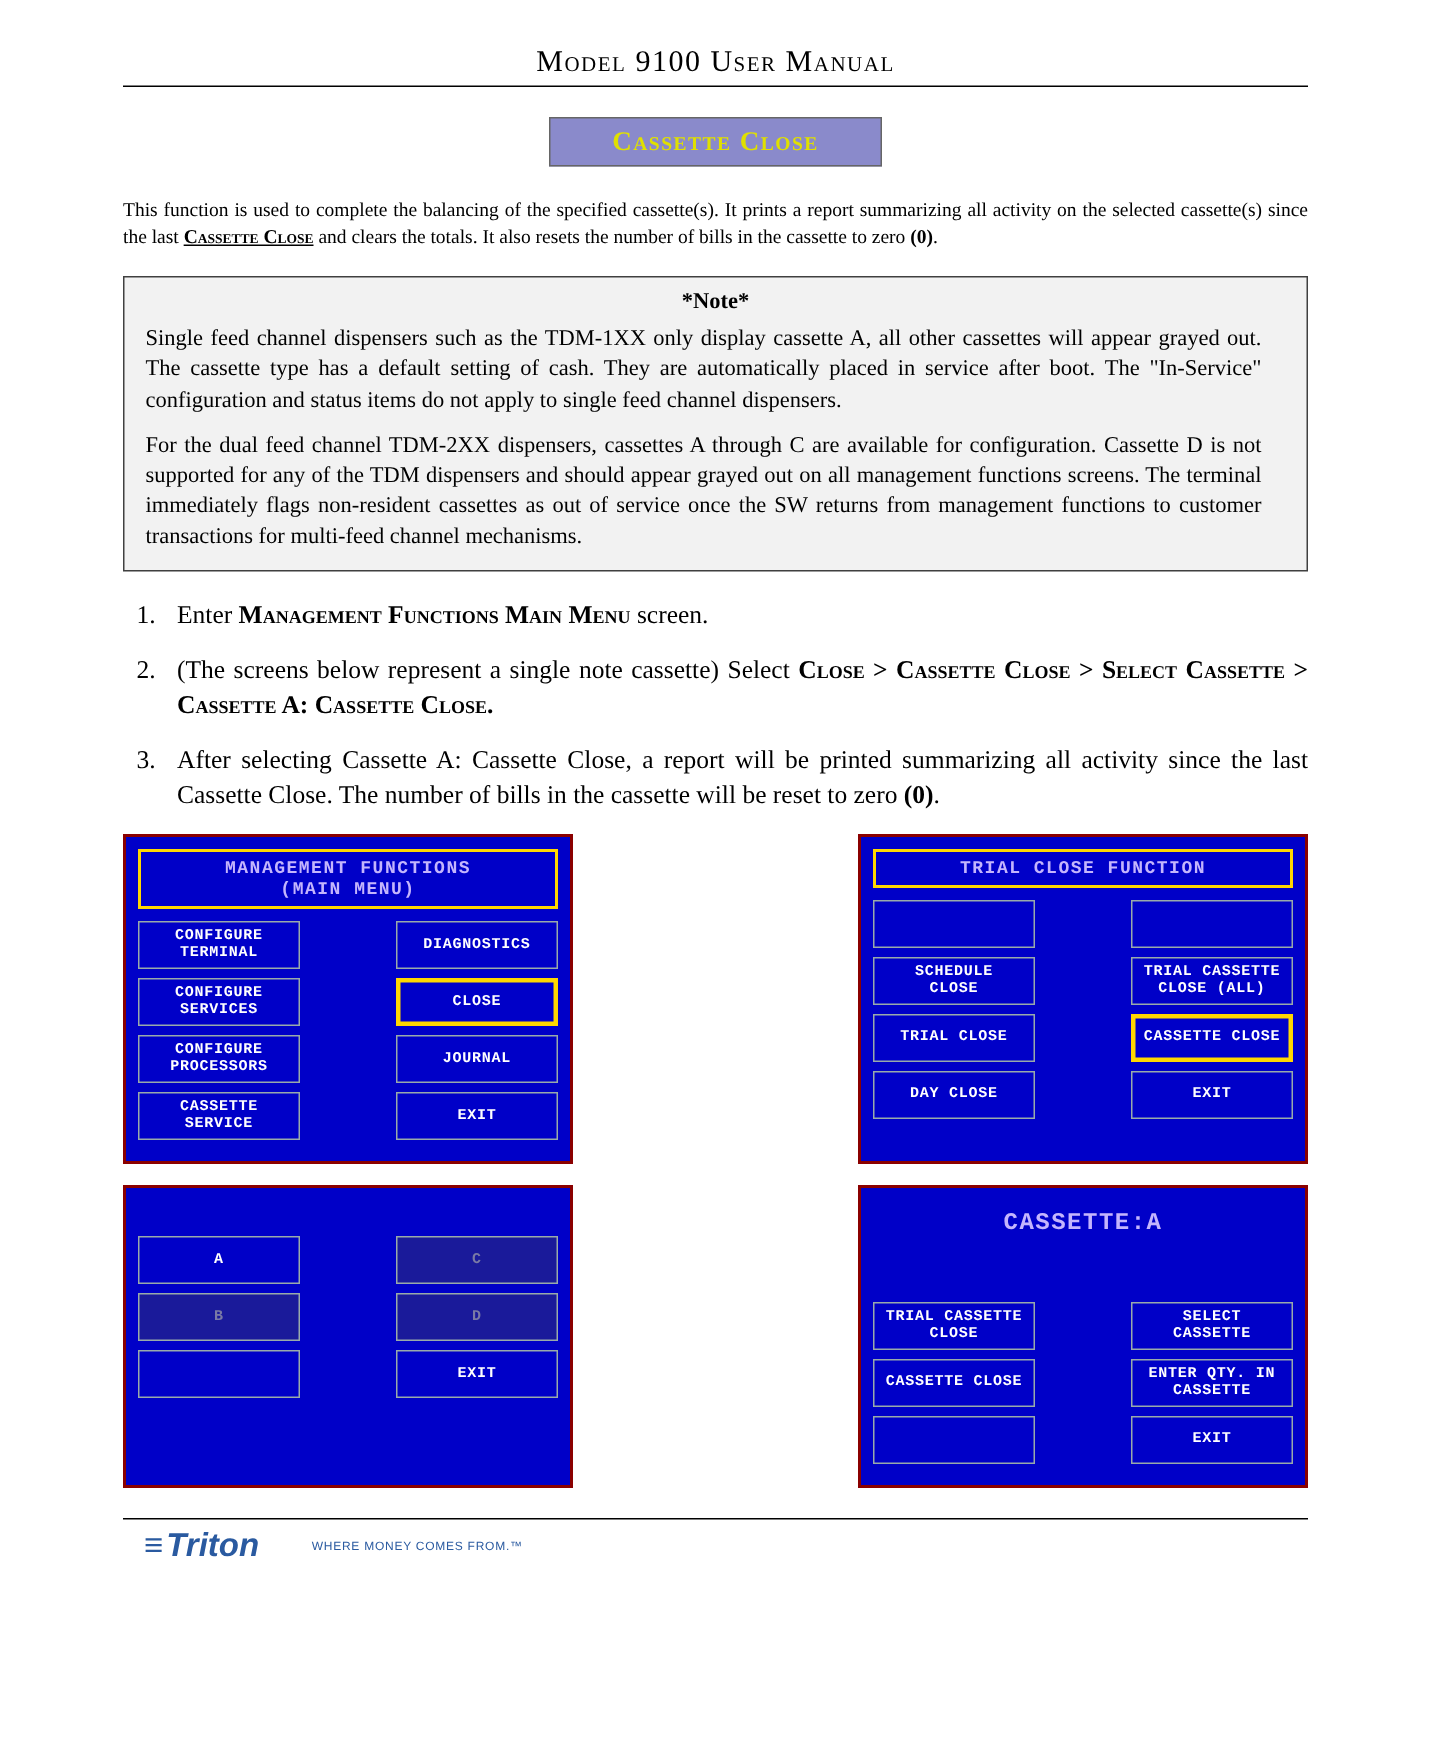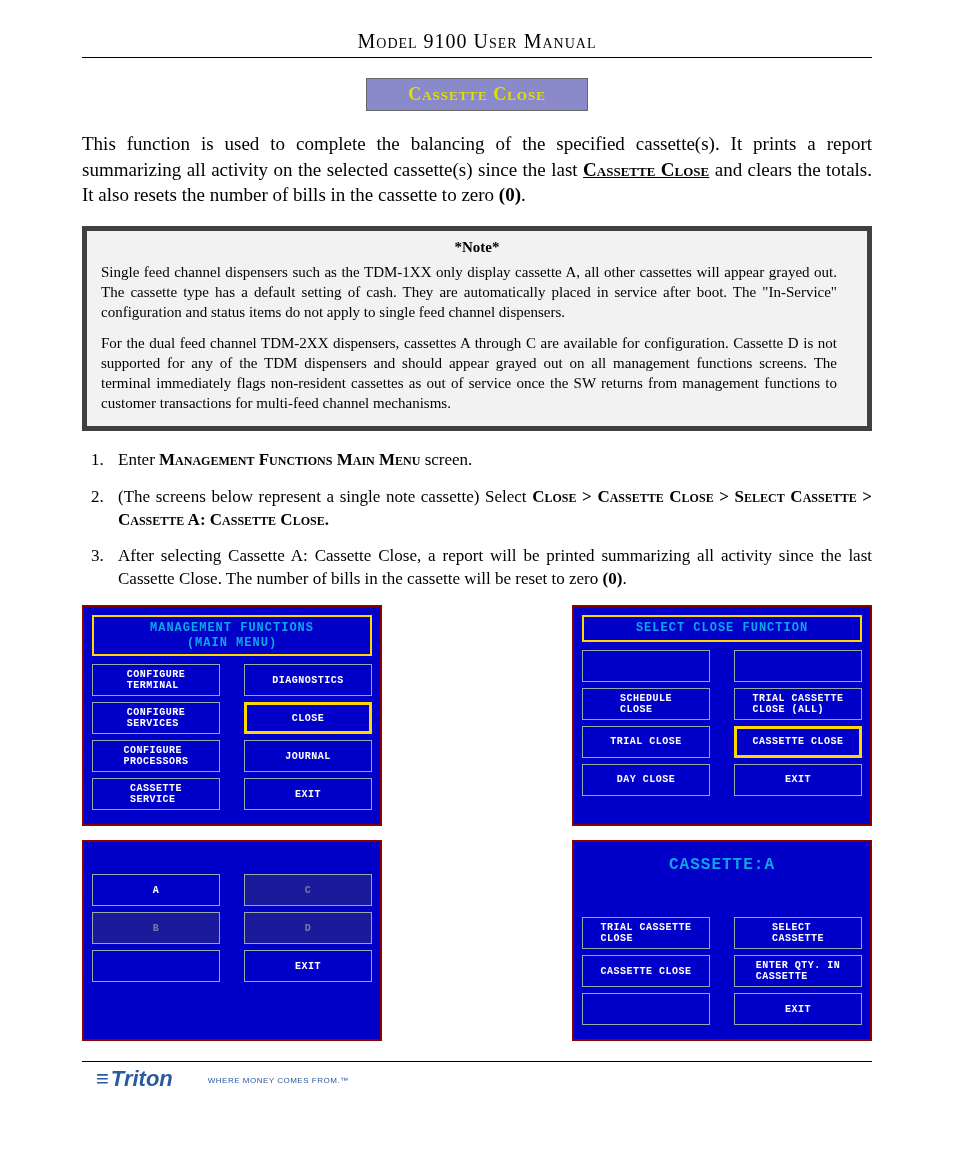--- a/index.html
+++ b/index.html
@@ -35,32 +35,32 @@
     border: 1px solid #666;
     color: #e0e000;
     text-align: center;
     font-variant: small-caps;
     font-weight: bold;
     font-size: 18px;
     padding: 5px 0;
     letter-spacing: 1px;
   }
   .intro {
-    font-size: 19px;
+    font-size: 13px;
     text-align: justify;
     line-height: 1.35;
     margin-bottom: 18px;
   }
   .intro .sc-ul {
     font-variant: small-caps;
     text-decoration: underline;
     font-weight: bold;
   }
   .note-box {
-    border: 5px solid #404040;
+    border: 1px solid #404040;
     background: #f2f2f2;
     padding: 8px 14px 12px 14px;
     font-size: 15px;
     margin-bottom: 18px;
   }
   .note-box .note-title {
     text-align: center;
     font-weight: bold;
     margin-bottom: 6px;
   }
@@ -95,45 +95,46 @@
     background: #0000c8;
     border: 2px solid #8a0000;
     padding: 8px;
     box-sizing: border-box;
     font-family: "Courier New", monospace;
     font-weight: bold;
     color: #fff;
   }
   .atm .atm-title {
     border: 2px solid #ffd800;
-    color: #0ea5e9;
+    color: #c4b5fd;
     text-align: center;
     font-size: 12px;
     padding: 4px 2px;
     margin-bottom: 8px;
     line-height: 1.2;
     letter-spacing: 1px;
   }
   .atm .atm-title.noborder {
     border: none;
     font-size: 16px;
     padding: 6px 2px 10px 2px;
   }
   .atm .btn-row {
     display: flex;
     justify-content: space-between;
     margin-bottom: 6px;
   }
   .atm .btn {
-    width: 128px;
+    width: 108px;
     height: 32px;
     border: 1px solid #9aa;
     background: #0000c8;
     color: #fff;
     font-size: 10px;
+    text-align: center;
     display: flex;
     align-items: center;
     justify-content: center;
     line-height: 1.1;
     letter-spacing: 0.5px;
     box-sizing: border-box;
   }
   .atm .btn.highlight {
     border: 3px solid #ffd800;
   }
@@ -232,21 +233,21 @@
           <div class="btn">CONFIGURE<br>PROCESSORS</div>
           <div class="btn">JOURNAL</div>
         </div>
         <div class="btn-row">
           <div class="btn">CASSETTE<br>SERVICE</div>
           <div class="btn">EXIT</div>
         </div>
       </div>
 
       <div class="atm">
-        <div class="atm-title">SELECT CLOSE FUNCTION</div>
+        <div class="atm-title">TRIAL CLOSE FUNCTION</div>
         <div class="btn-row">
           <div class="btn empty">.</div>
           <div class="btn empty">.</div>
         </div>
         <div class="btn-row">
           <div class="btn">SCHEDULE<br>CLOSE</div>
           <div class="btn">TRIAL CASSETTE<br>CLOSE (ALL)</div>
         </div>
         <div class="btn-row">
           <div class="btn">TRIAL CLOSE</div>

